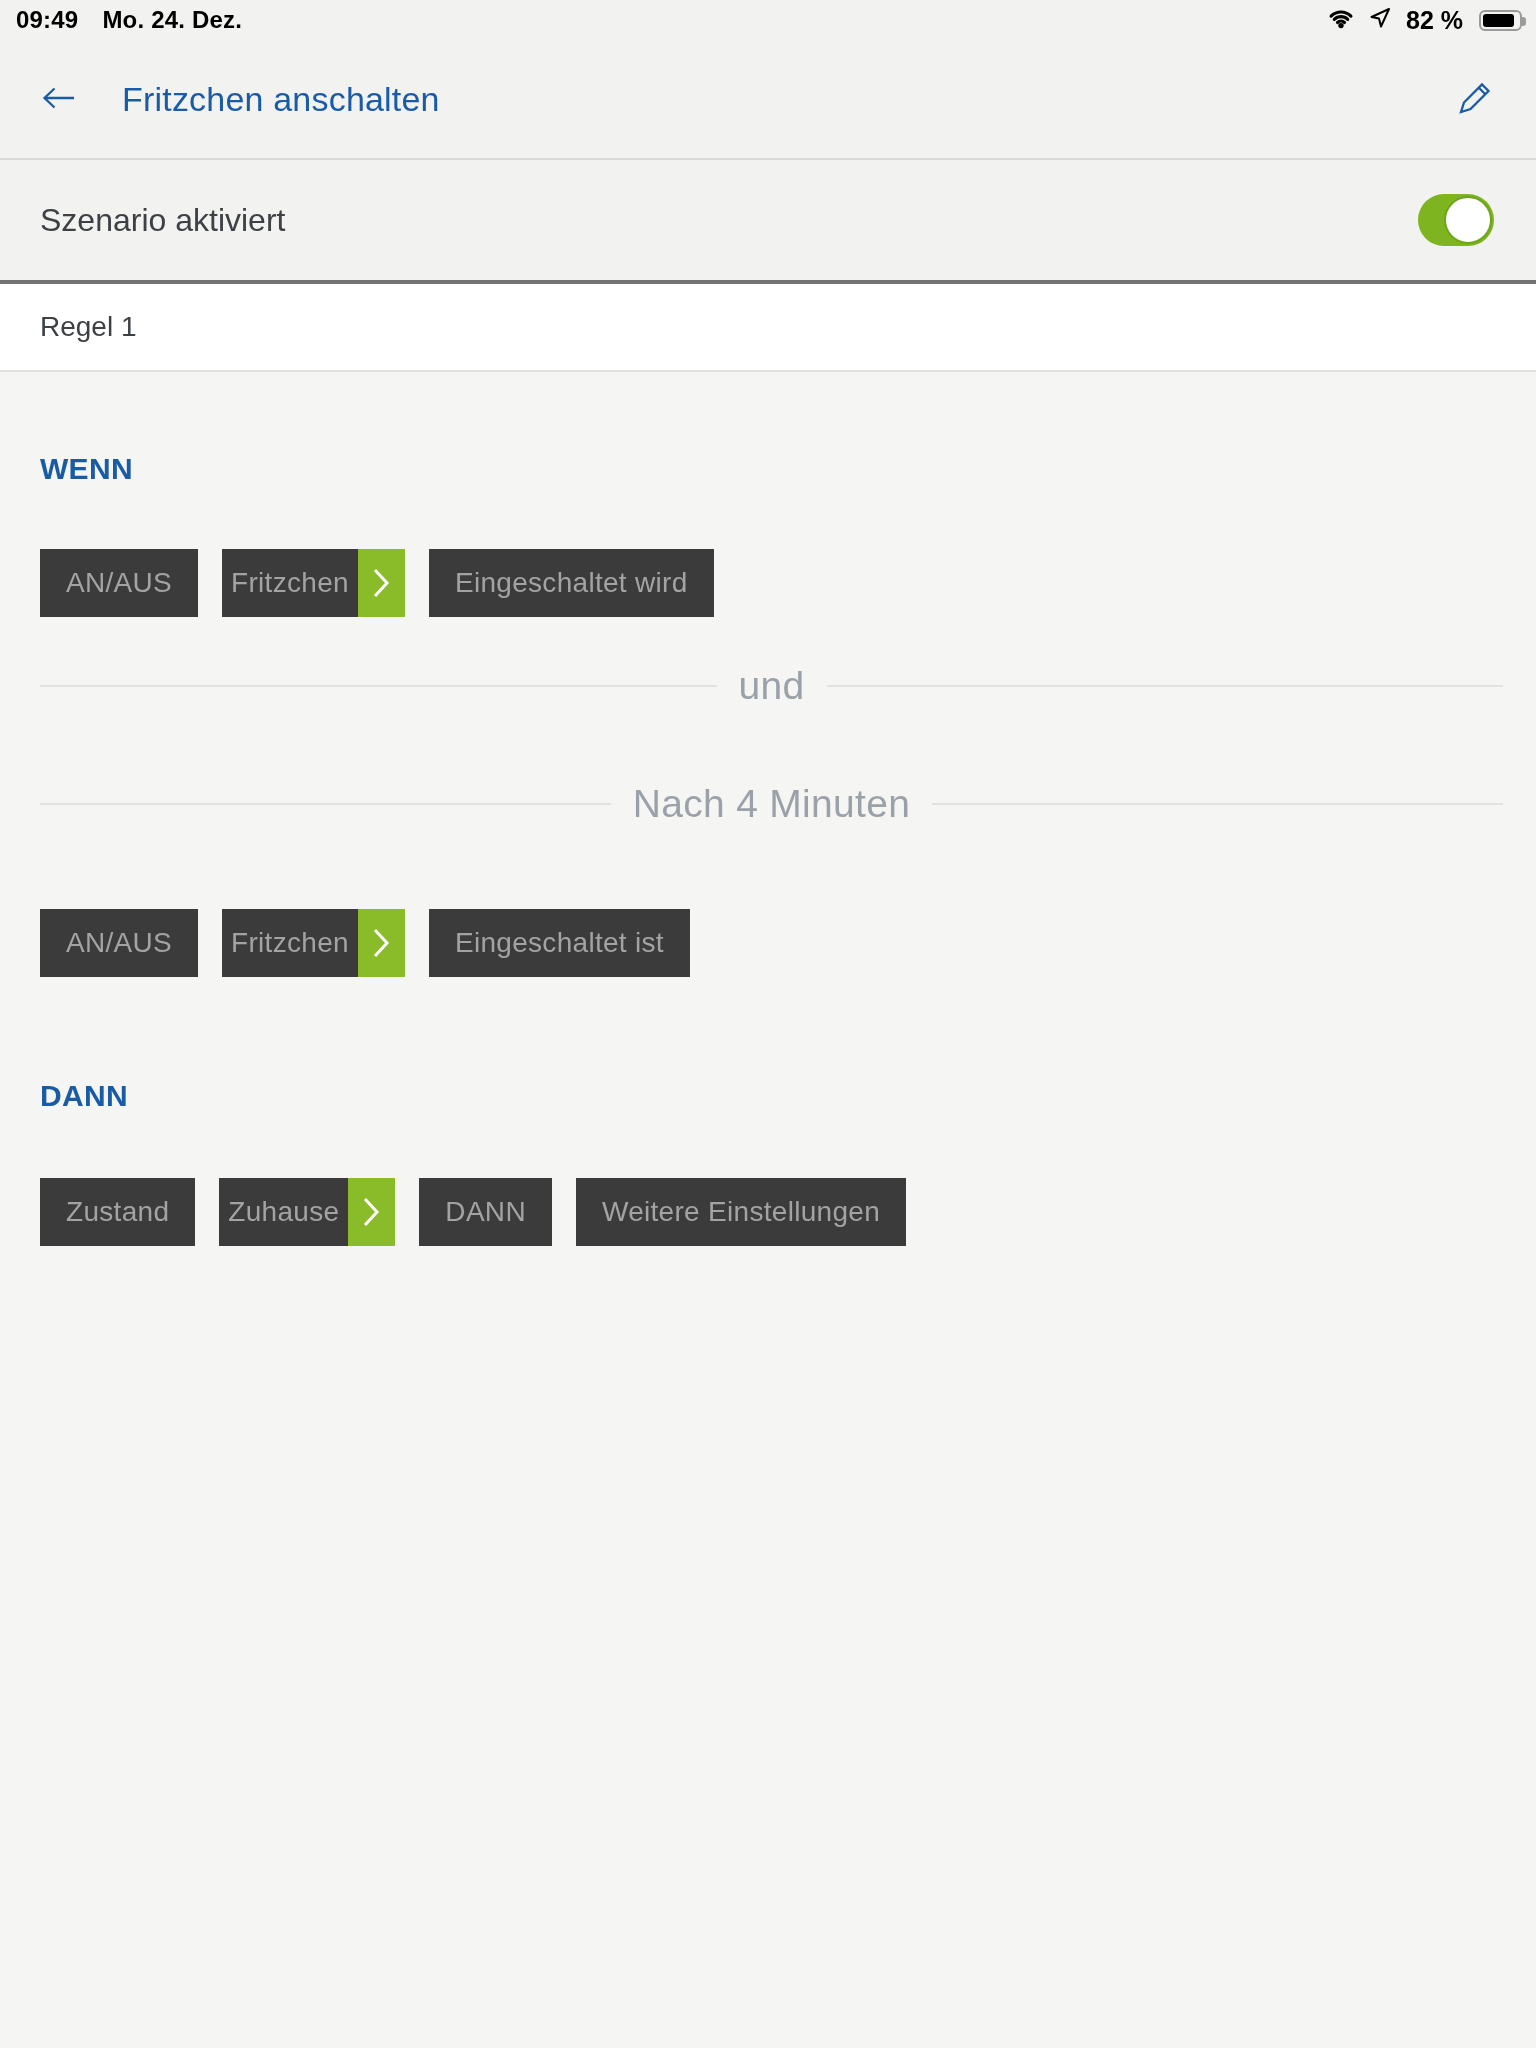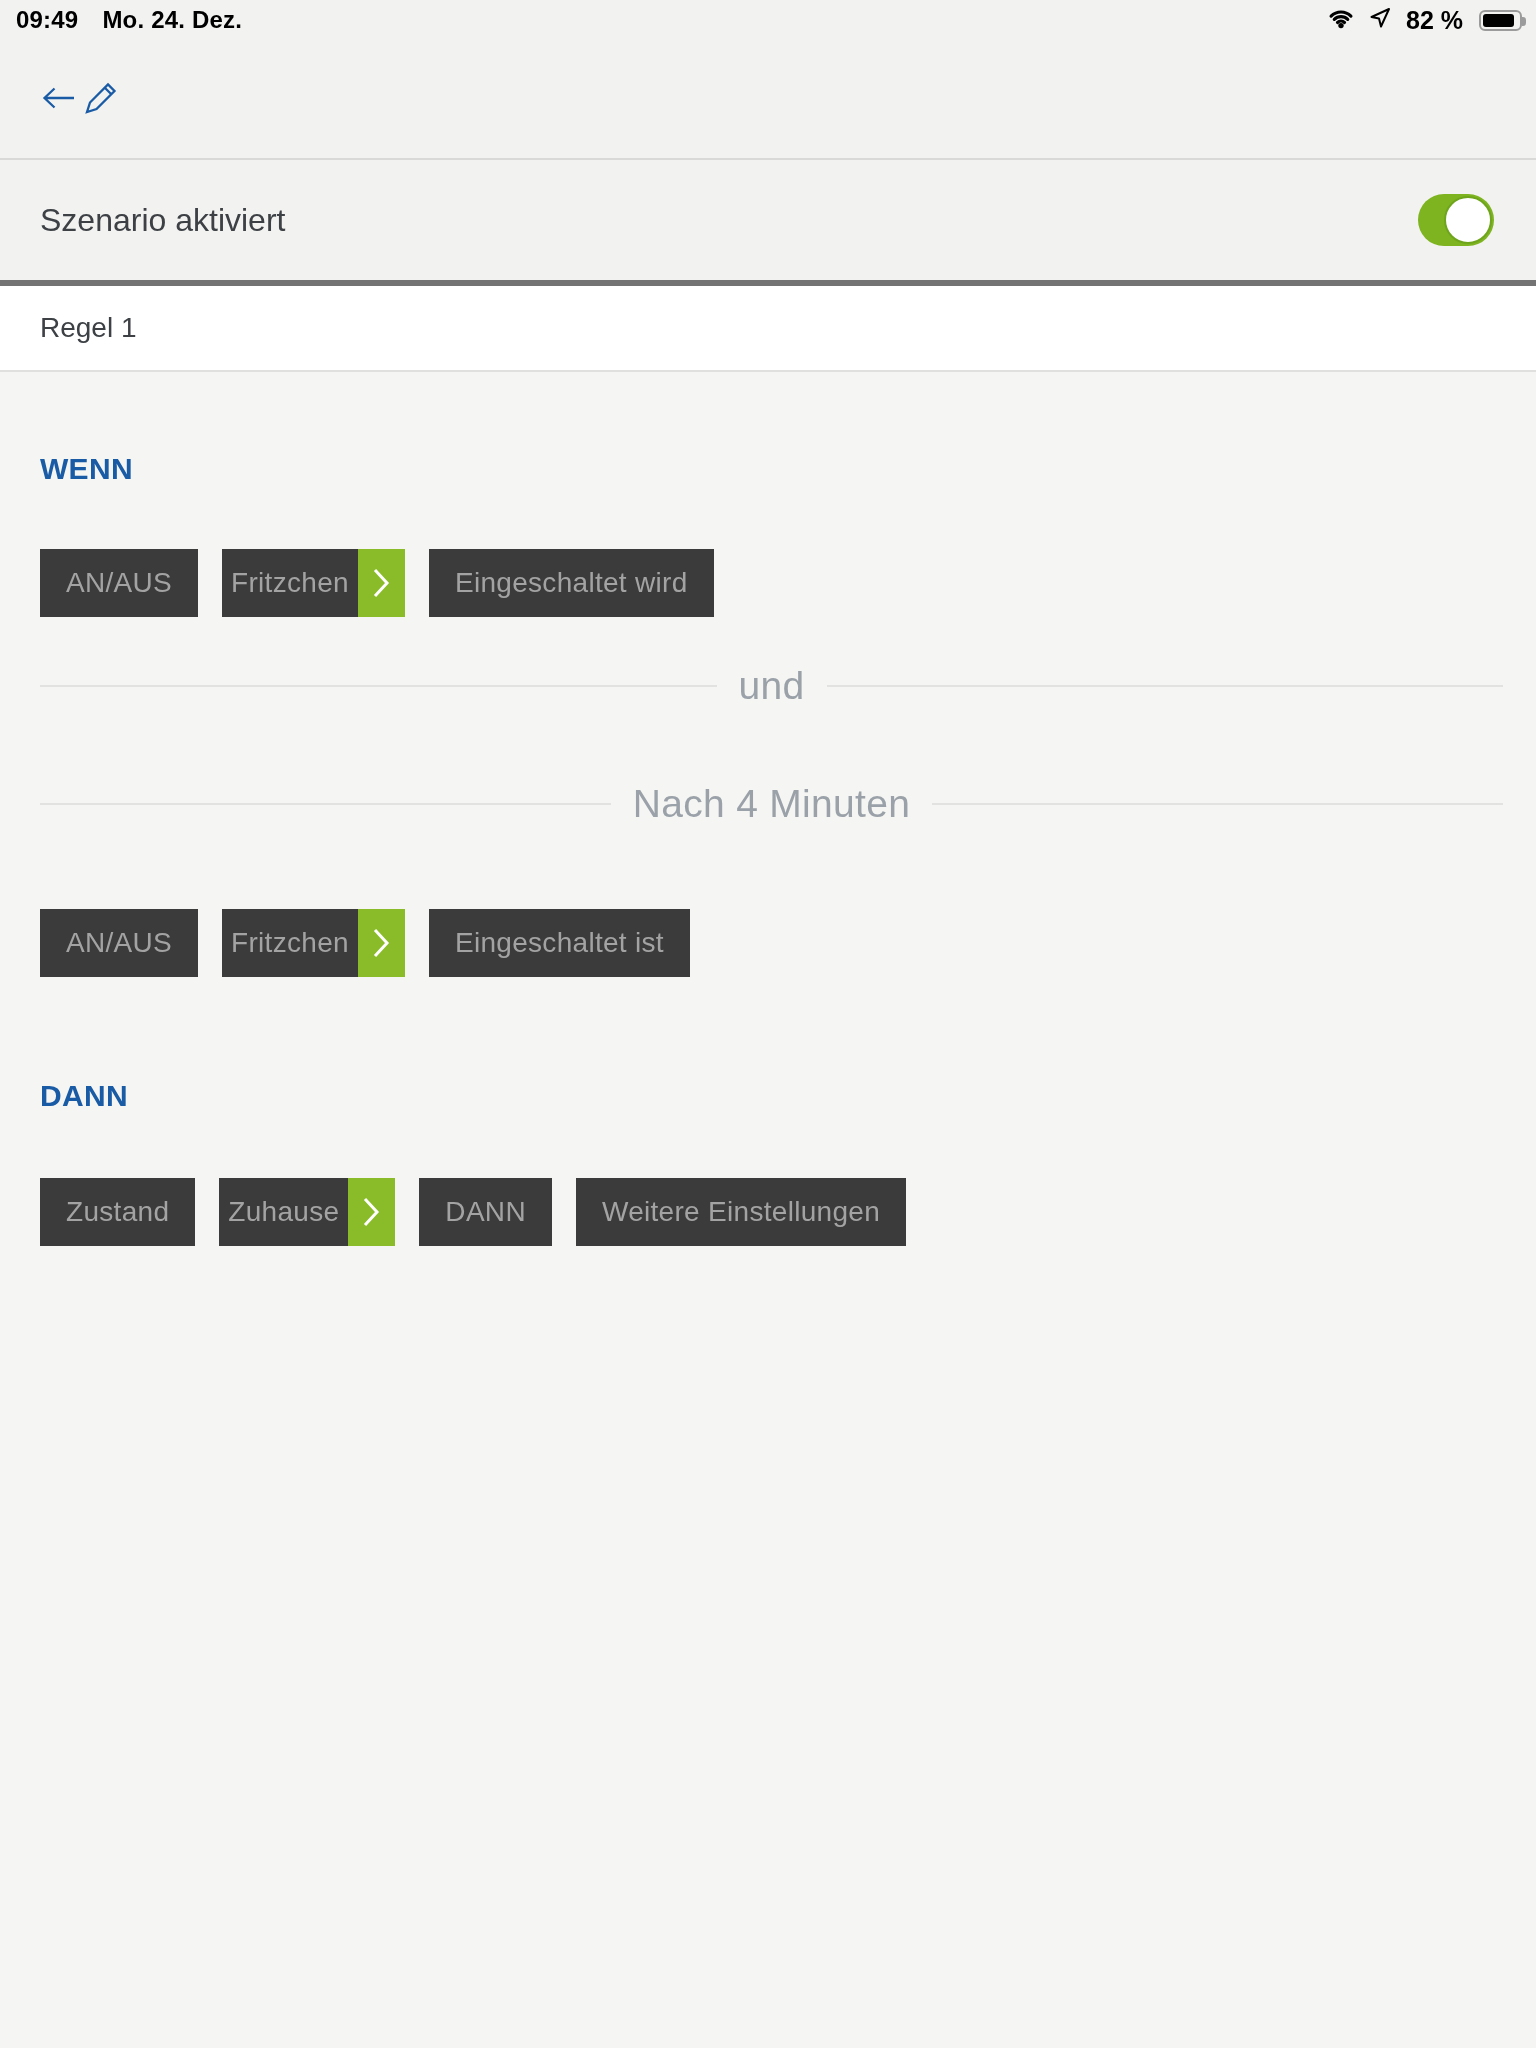--- a/index.html
+++ b/index.html
@@ -54,21 +54,21 @@
   }
   .toggle-knob {
     position:absolute; top:2px; right:2px;
     width:48px; height:48px; border-radius:50%;
     background:#fff; border:2px solid #6ea51c;
   }
 
   
   .rule-row {
     height:92px; background:#ffffff;
-    border-top:6px solid #737373;
+    border-top:4px solid #737373;
     border-bottom:2px solid #e0e0de;
     display:flex; align-items:center;
     padding:0 40px; cursor:pointer;
   }
   .rule-label { font-size:28px; font-weight:300; color:#3d4145; }
 
   
   .content { padding:0 33px 0 40px; }
   .section-heading {
     font-size:30px; font-weight:700; color:#1a5ba6;
@@ -137,20 +137,21 @@
   </div>
 
   <div class="header">
     <button class="back-btn">
       <span>
         <svg width="36" height="26" viewBox="0 0 36 26">
           <path d="M34 13 L4.5 13 M14.5 3.5 L4.5 13 L14.5 22.5" fill="none" stroke="#1a5ba6" stroke-width="2.3"></path>
         </svg>
       </span>
     </button>
+    <h1 class="page-title">Fritzchen anschalten</h1>
     <button class="edit-btn">
       <span>
         <svg width="40" height="40" viewBox="0 0 40 40">
           <path d="M6 34 L9 24.5 L27 6.5 L33.5 13 L15.5 31 Z" fill="none" stroke="#1a5ba6" stroke-width="2.3" stroke-linejoin="miter"></path>
           <path d="M23.8 9.7 L30.3 16.2" fill="none" stroke="#1a5ba6" stroke-width="2.3"></path>
         </svg>
       </span>
     </button>
   </div>
 

